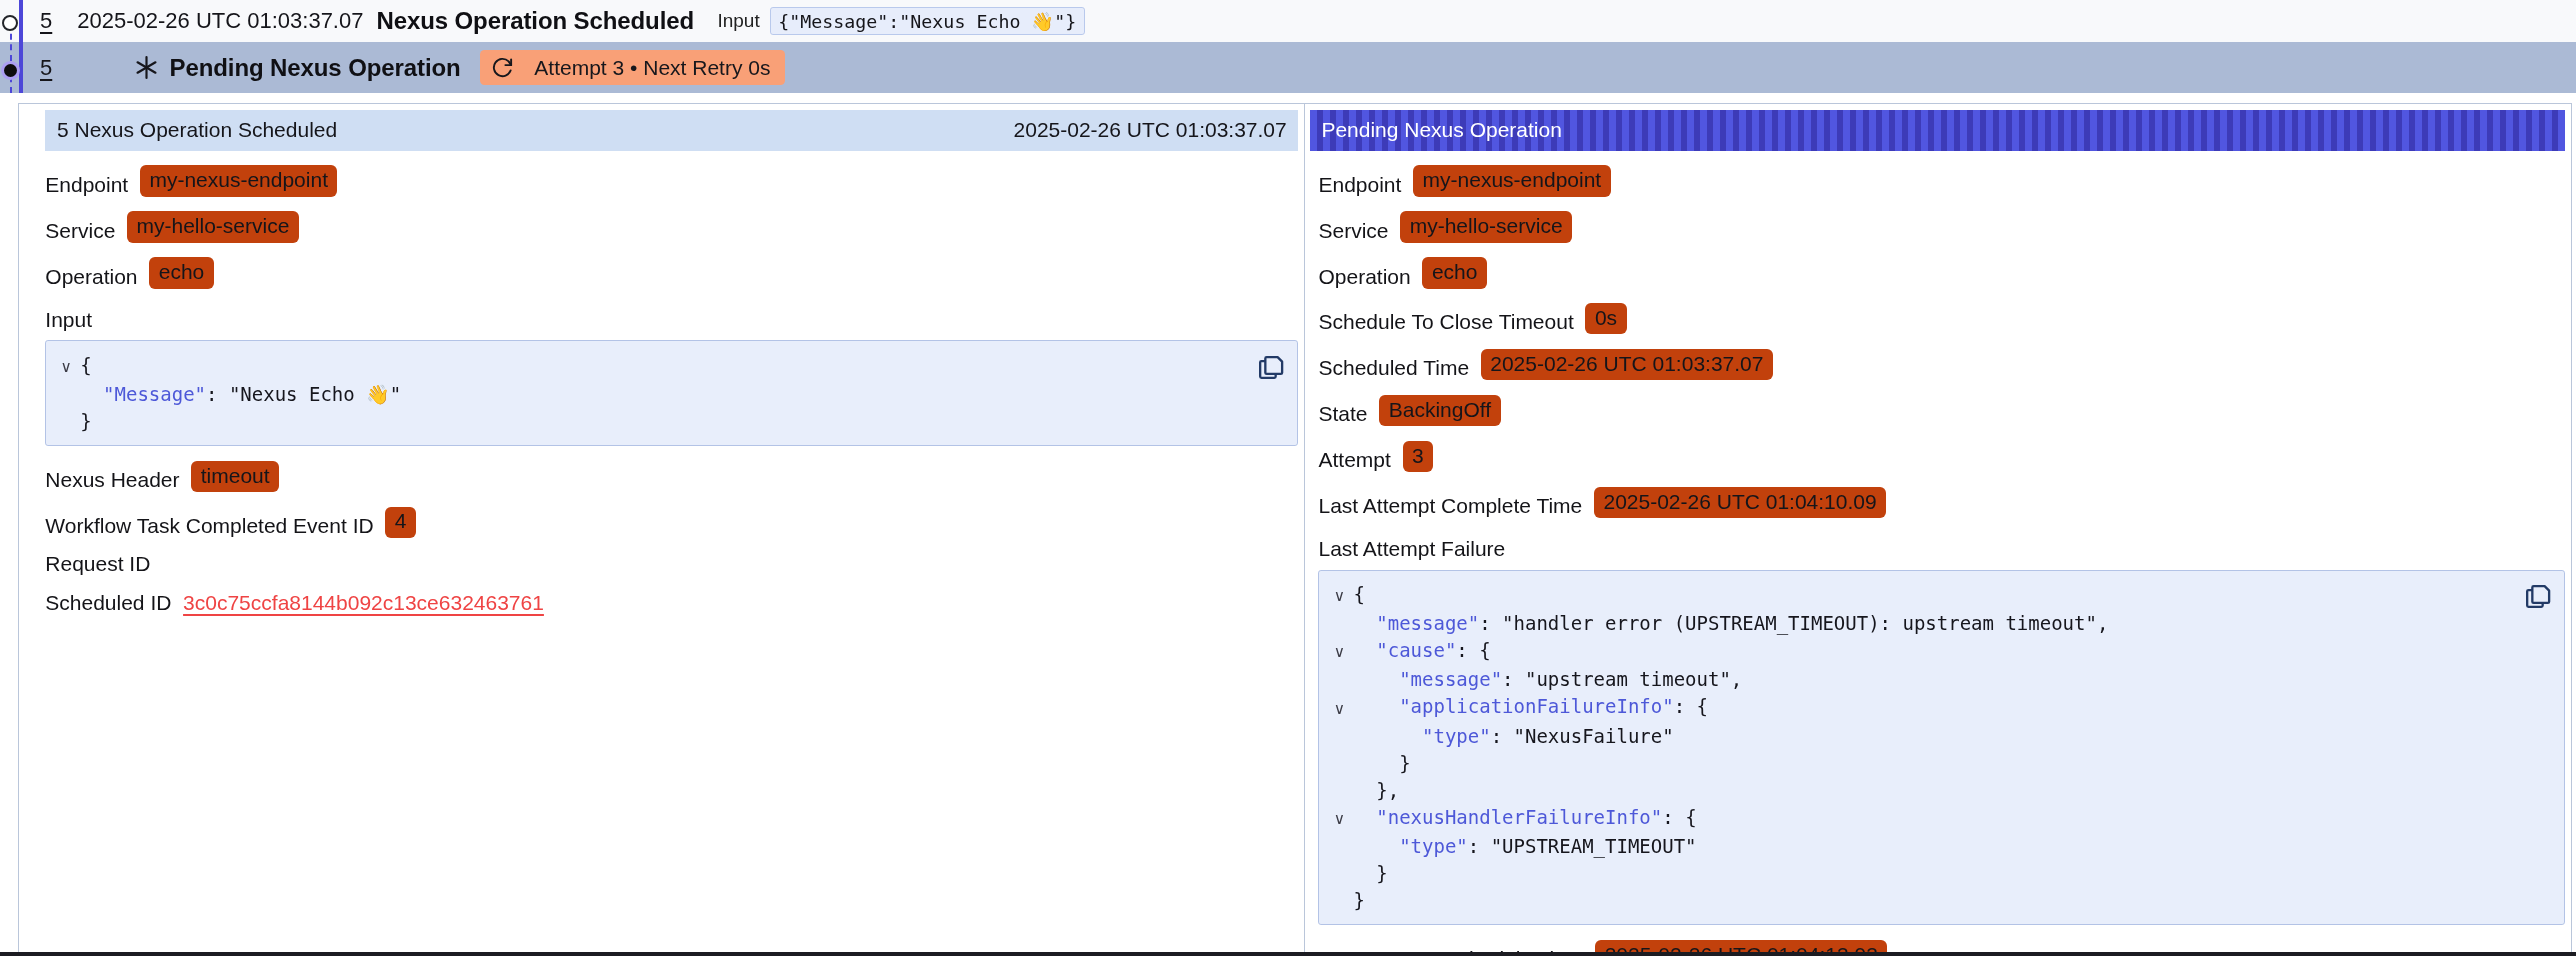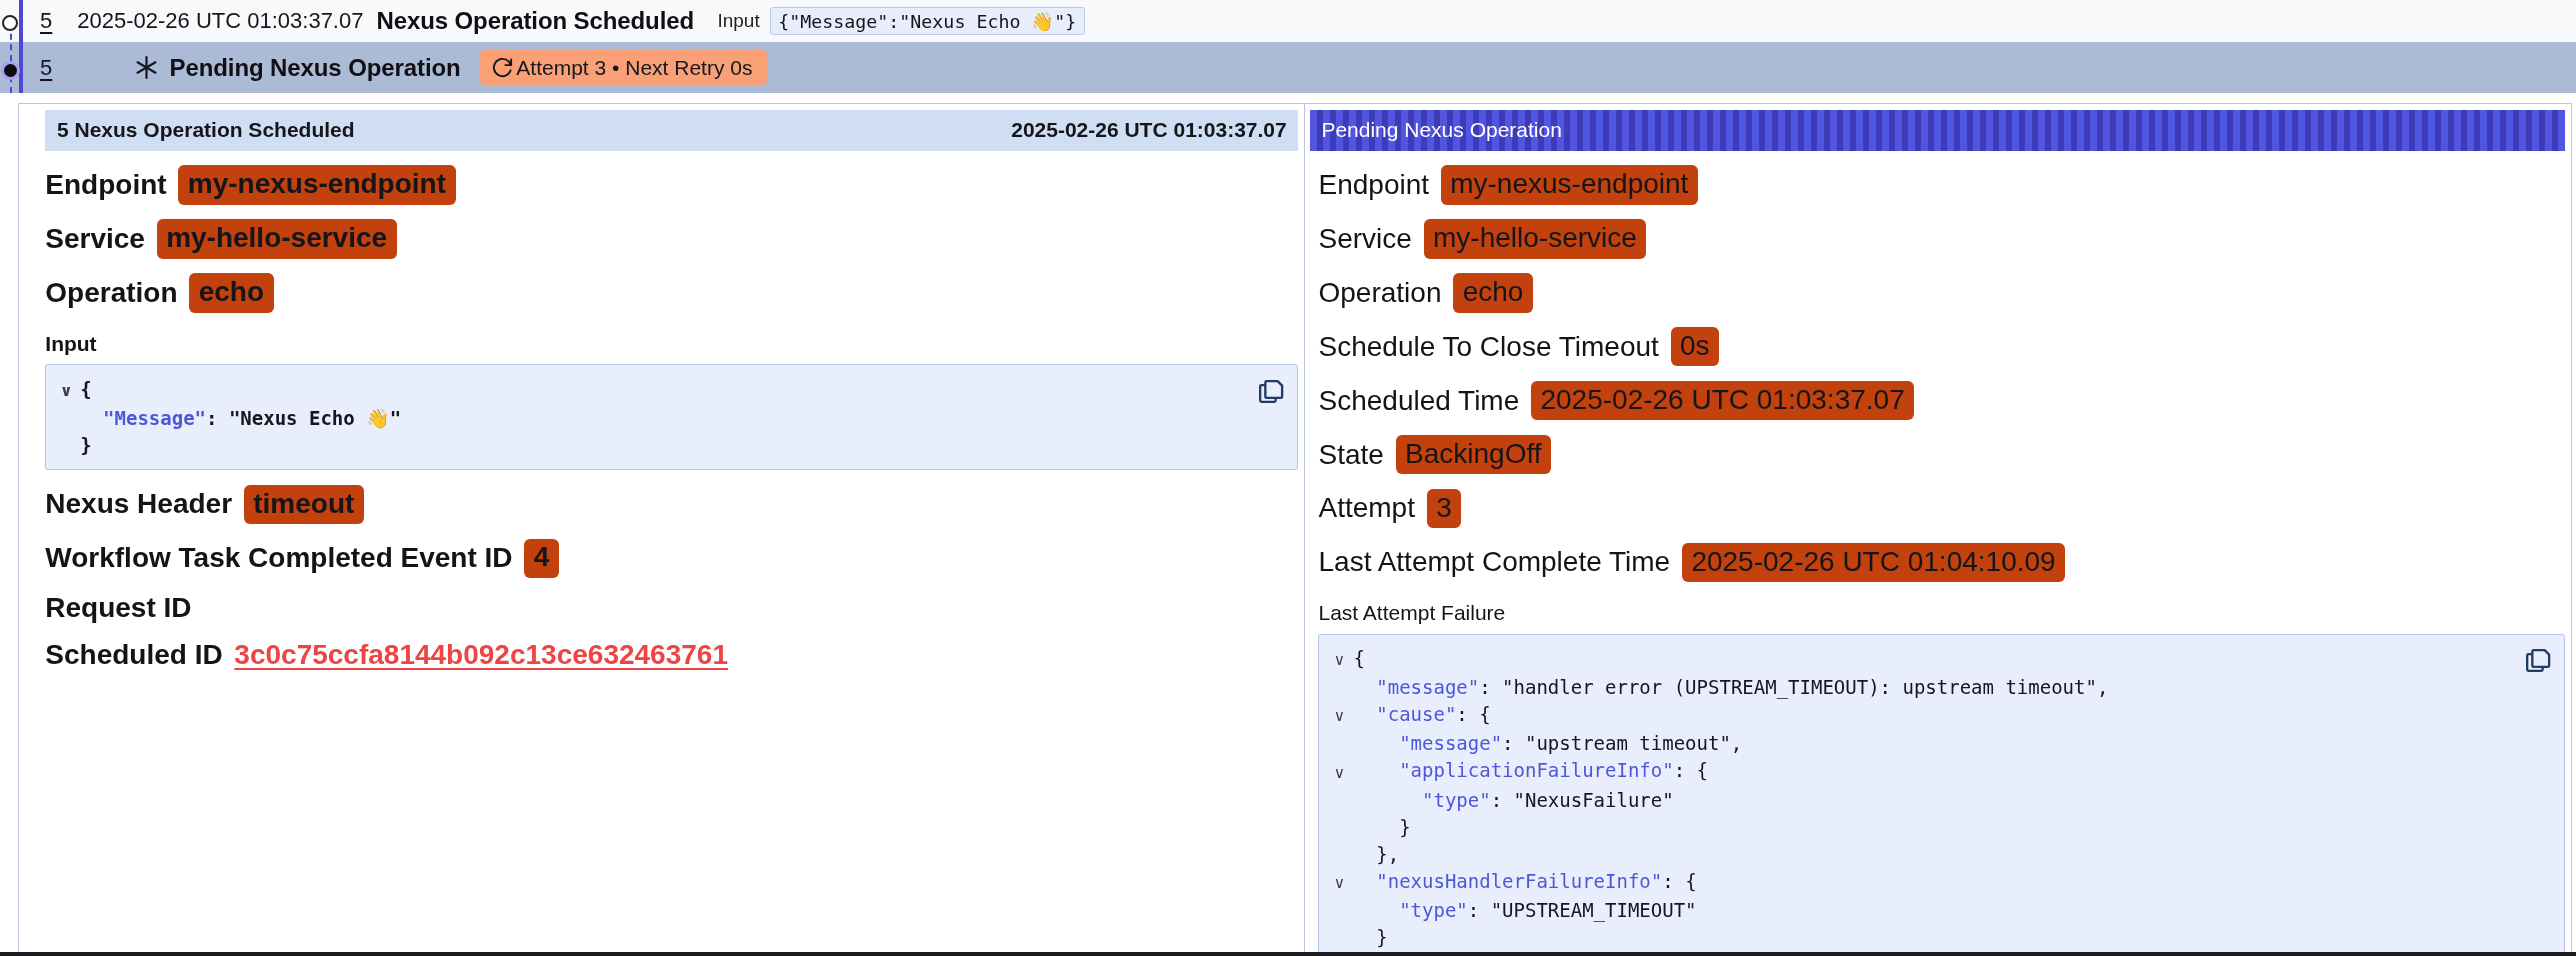--- a/index.html
+++ b/index.html
@@ -25,38 +25,38 @@
   .row1 { height:42px; background:#f8f9fb; }
   .row2 { height:51px; background:#abbad5; }
   .eid { font-size:22px; font-weight:500; color:#15151a; text-decoration:underline; text-underline-offset:3.7px; cursor:pointer; }
   .ts  { font-size:22px; margin-left:25px; color:#15151a; }
   .rtitle { font-size:24px; font-weight:700; margin-left:13px; color:#101014; letter-spacing:-0.1px; }
   .inlabel { font-size:19px; margin-left:23.4px; color:#222; }
   .inchip { margin-left:10.3px; font-family:"DejaVu Sans Mono","Liberation Mono",monospace; font-size:18.3px;
             background:#e7edfb; border:1.5px solid #b9c9ec; border-radius:2.9px; padding:2.9px 7.3px; color:#15151a; }
   .row2 .pending-icon { margin-left:82px; width:25px; height:25px; display:inline-flex; }
   .row2 .rtitle { margin-left:10.3px; }
-  .badge { margin-left:19px; display:flex; align-items:center; gap:2px; background:#f9a077;
+  .badge { margin-left:19px; display:flex; align-items:center; gap:20px; background:#f9a077;
            border-radius:4.4px; padding:5.1px 14.6px 5.1px 11.7px; font-size:21px; color:#17171c; }
   .badge svg { width:23px; height:23px; }
 
   
   .details { position:absolute; left:18.3px; top:103px; width:2554px; height:854px;
              border:1.5px solid #bac6da; border-bottom:none; display:flex; background:#ffffff; }
-  .col.left  { width:1285px; padding:5.9px 5.9px 0 26px;font-weight:bold; }
+  .col.left  { width:1285px; padding:5.9px 5.9px 0 26px; }
   .col.right { flex:1; border-left:1.5px solid #bac6da; padding:5.9px 5.9px 0 4.4px; }
 
   .lheader { height:41px; background:#cfdef3; display:flex; align-items:center; justify-content:space-between;
              padding:0 11.7px; font-size:21px; color:#15151a; }
   .rheader { height:41px; display:flex; align-items:center; padding:0 11.7px; font-size:21px; font-weight:500; color:#ffffff;
              background:repeating-linear-gradient(90deg, #5156e0 0 7.3px, #3d3bb8 7.3px 13px); }
 
   .fields { margin:0; }
   .col.right .fields, .col.right .plain-label, .col.right .footer-row, .col.right .codeblock { margin-left:8.8px; }
-  .field-row { display:flex; align-items:center; gap:11.7px; margin:14.6px 0; font-size:28px; }
+  .field-row { display:flex; align-items:flex-end; gap:11.7px; margin:14.6px 0; font-size:21px; }
   .field-label { color:#141418; white-space:nowrap; }
   .chip { background:#c2410c; border-radius:5.9px; padding:2.9px 9.5px 4.4px; color:#15151a; white-space:nowrap; }
   .field-link { color:#ef4444; text-decoration:underline; text-underline-offset:4.4px; cursor:pointer; }
 
   .plain-label { margin:19px 0 8.8px; font-size:21px; color:#141418; }
 
   .codeblock { position:relative; background:#e8eefb; border:1.5px solid #b3c3e6; border-radius:2.9px;
                padding:10.3px 51px 10.3px 5.9px; }
   .code-line { display:flex; line-height:27px; }
   .caret { width:28px; text-align:center; font-size:15.4px; color:#3c3c46; flex:none; padding-top:2.2px; cursor:pointer;

